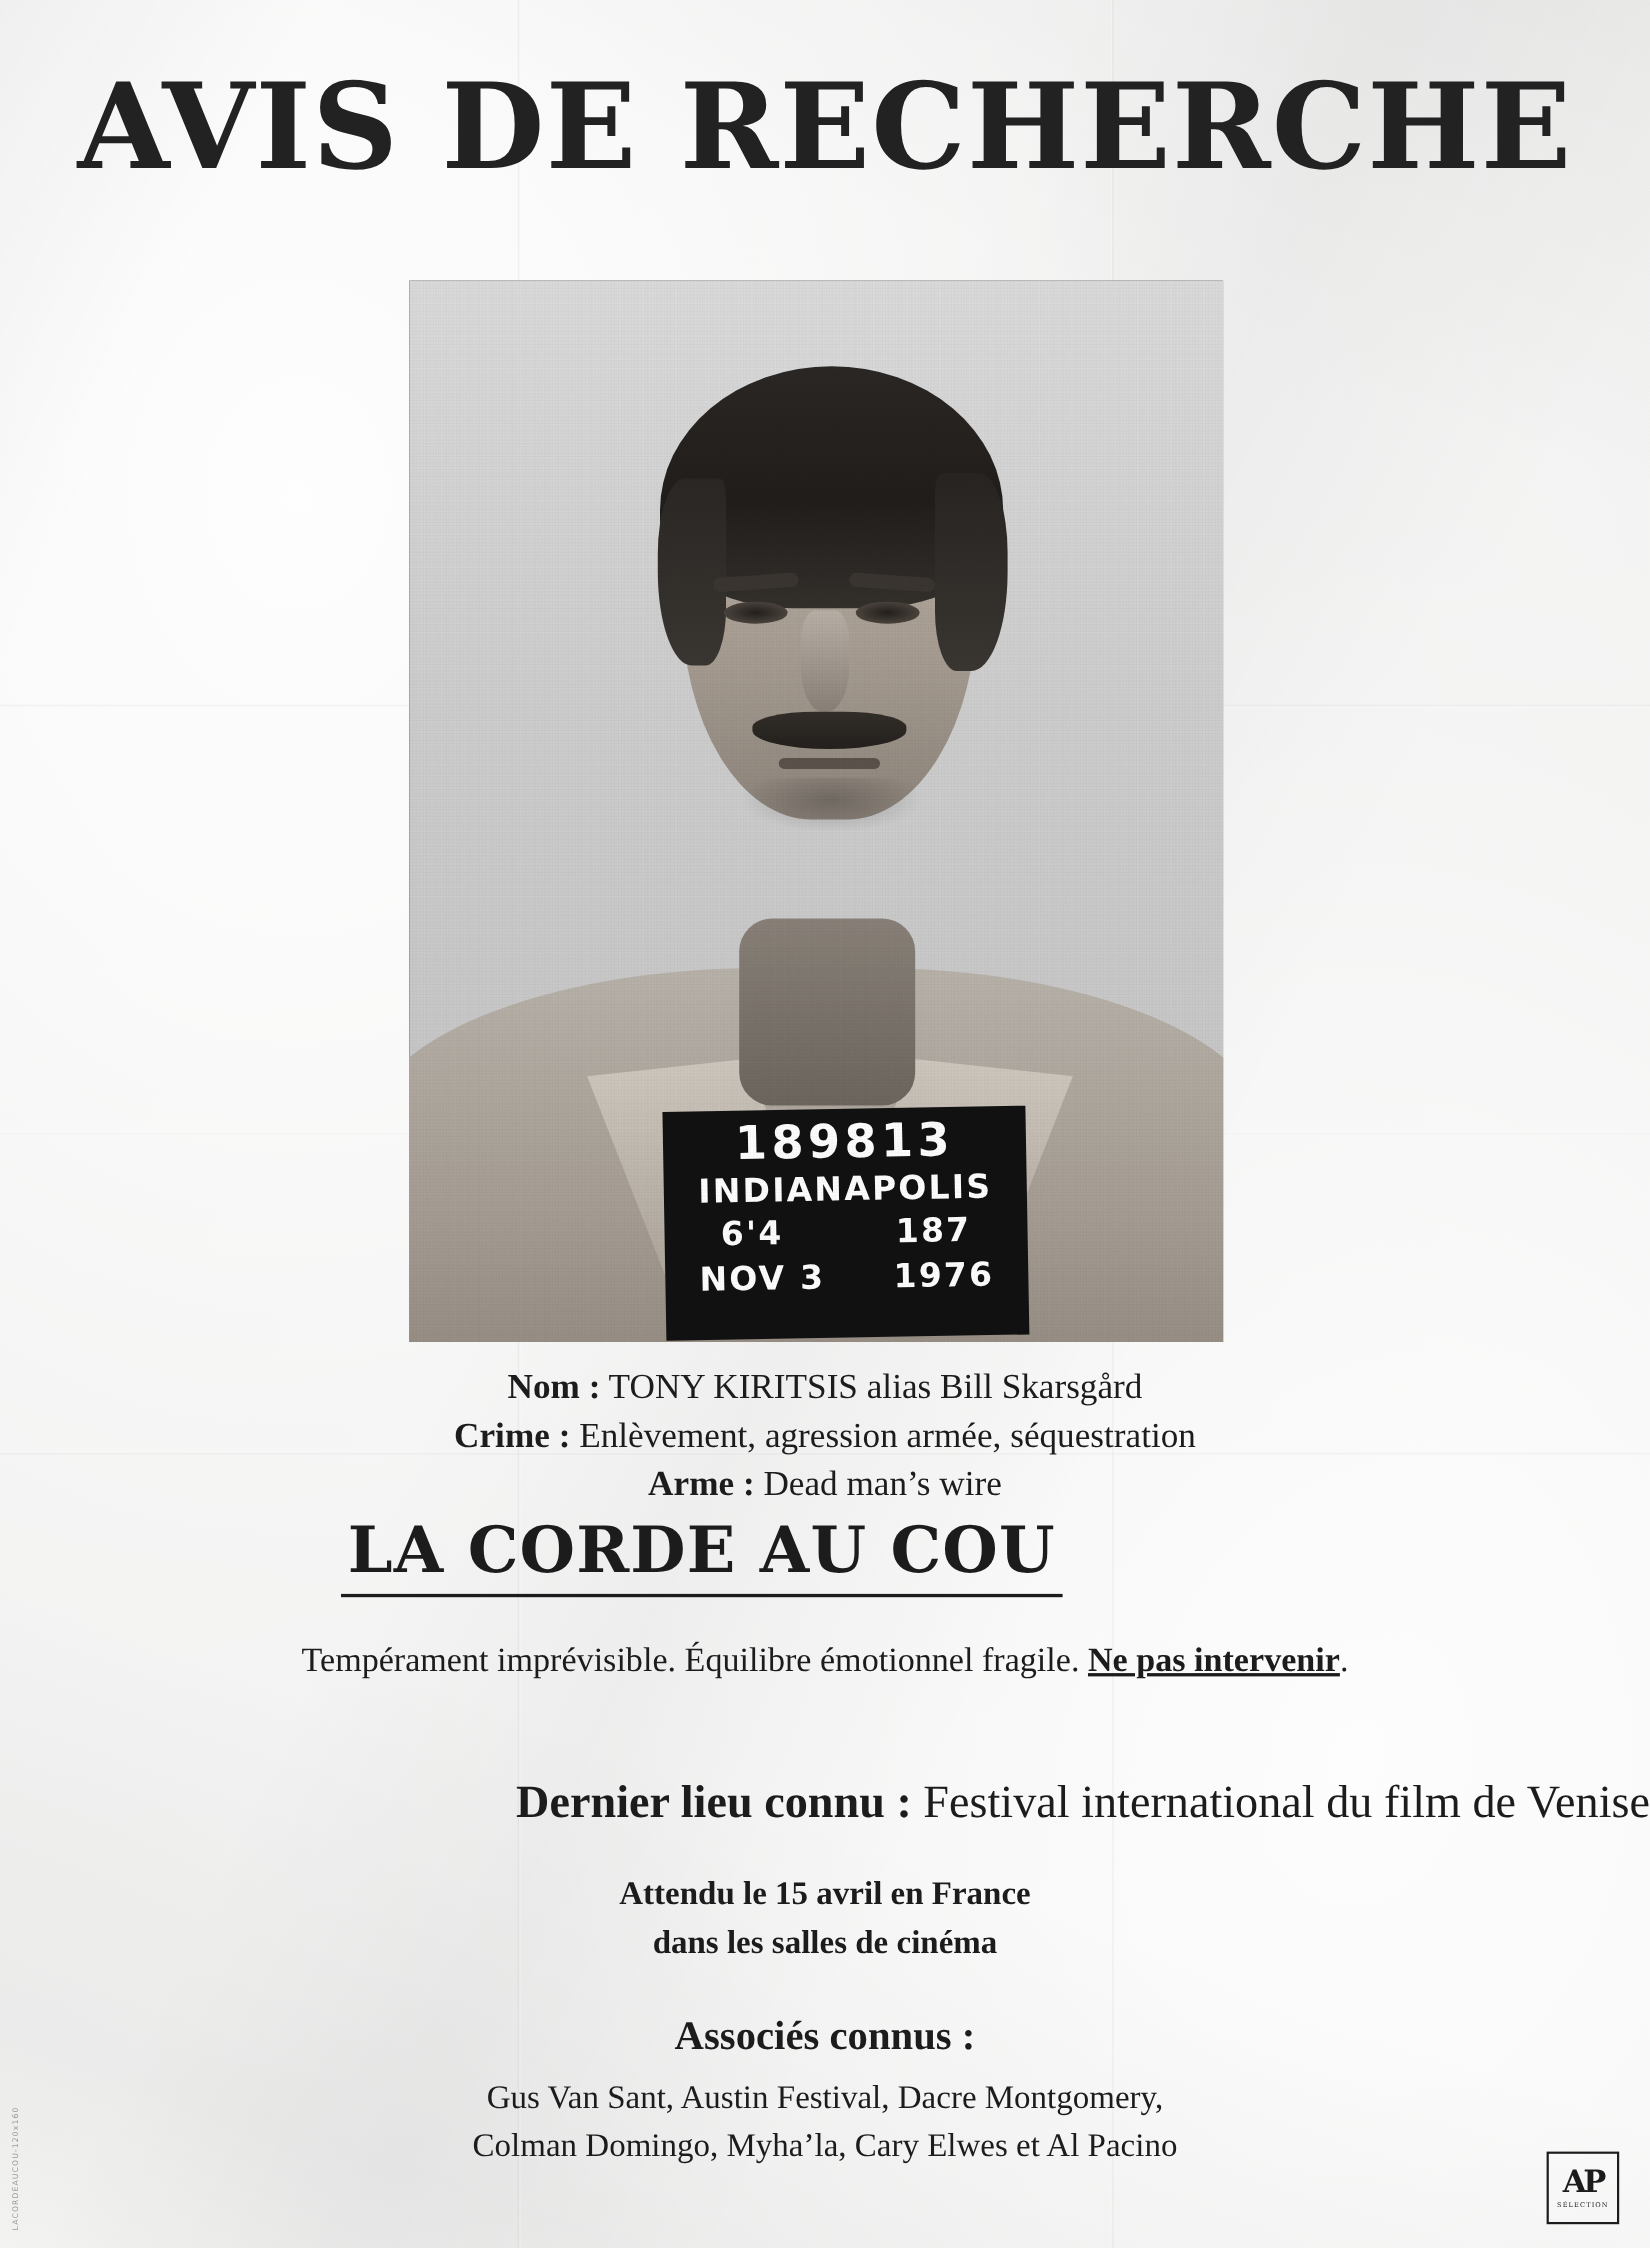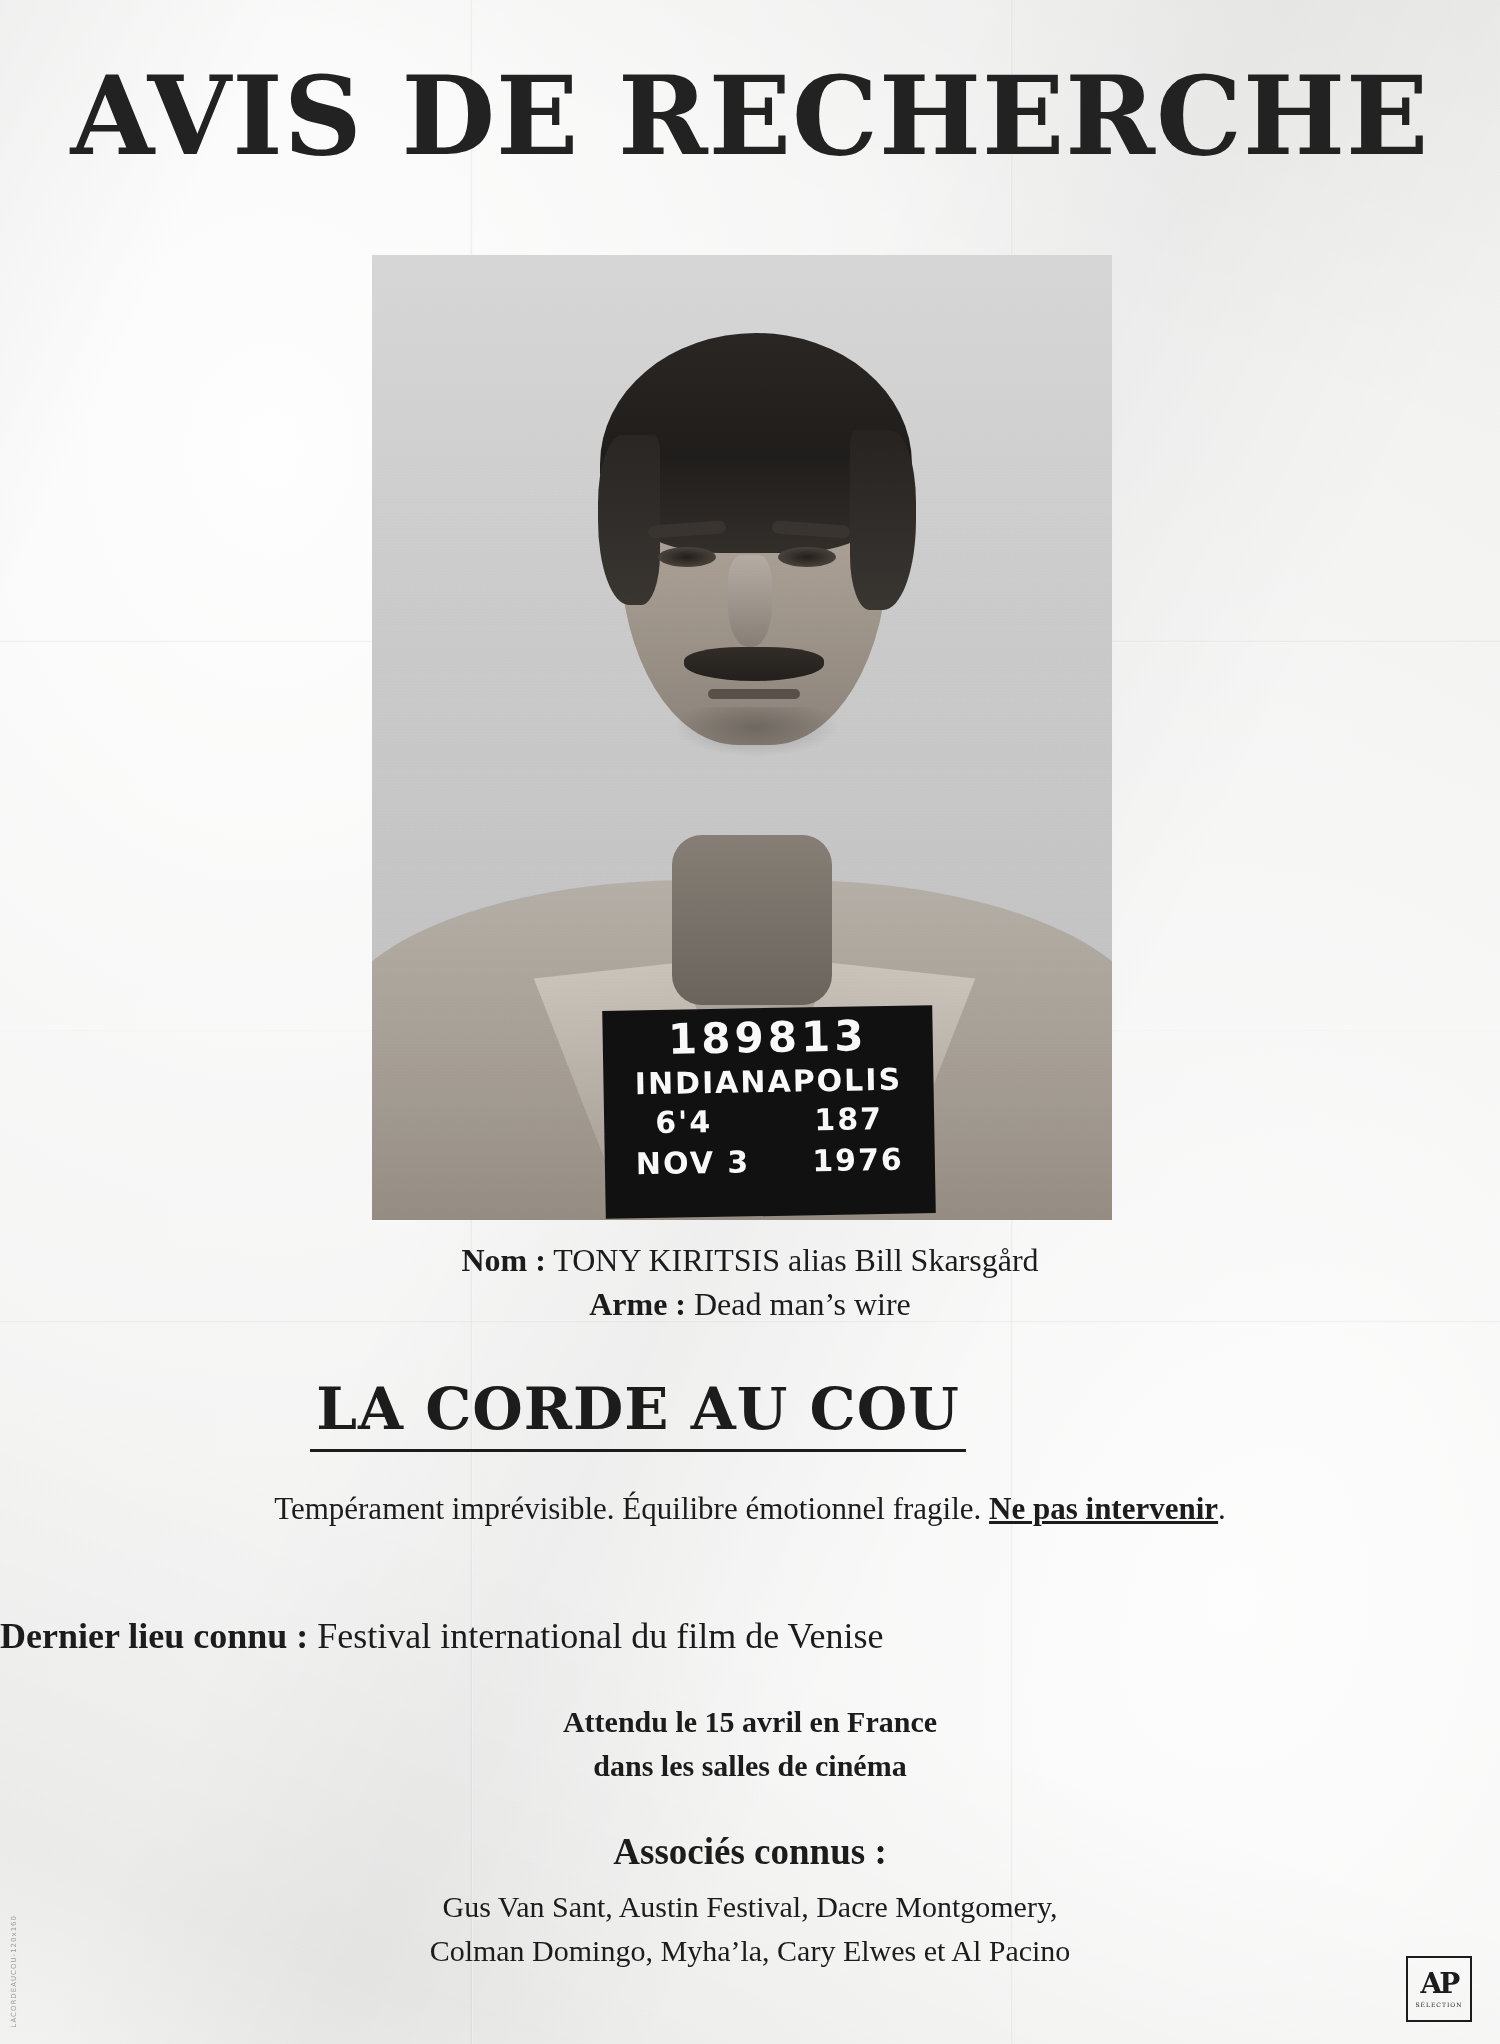--- a/index.html
+++ b/index.html
@@ -222,22 +222,22 @@
     line-height: 1.42;
   }
   .warning b { font-weight: bold; }
   .warning u.b { font-weight: bold; text-decoration: underline; }
 
   .lastseen {
     position: absolute;
     top: 1615px;
     left: 0;
     width: 1500px;
-    text-align: left;
-    font-size: 36px;
+    text-align: right;
+    font-size: 42px;
   }
   .lastseen .lbl { font-weight: bold; }
 
   .release {
     position: absolute;
     top: 1700px;
     left: 0;
     width: 1500px;
     text-align: center;
     font-size: 30px;
@@ -341,20 +341,24 @@
       <div class="grain"></div>
     </div>
   </div>
 
   <div class="details">
     <div>
       <span class="lbl">Nom :</span>
       <span>TONY KIRITSIS alias Bill Skarsgård</span>
     </div>
     <div>
+      <span class="lbl">Crime :</span>
+      <span>Enlèvement, agression armée, séquestration</span>
+    </div>
+    <div>
       <span class="lbl">Arme :</span>
       <span>Dead man’s wire</span>
     </div>
   </div>
 
   <div class="film-title">
     <span>LA CORDE AU COU</span>
   </div>
 
   <div class="warning">

